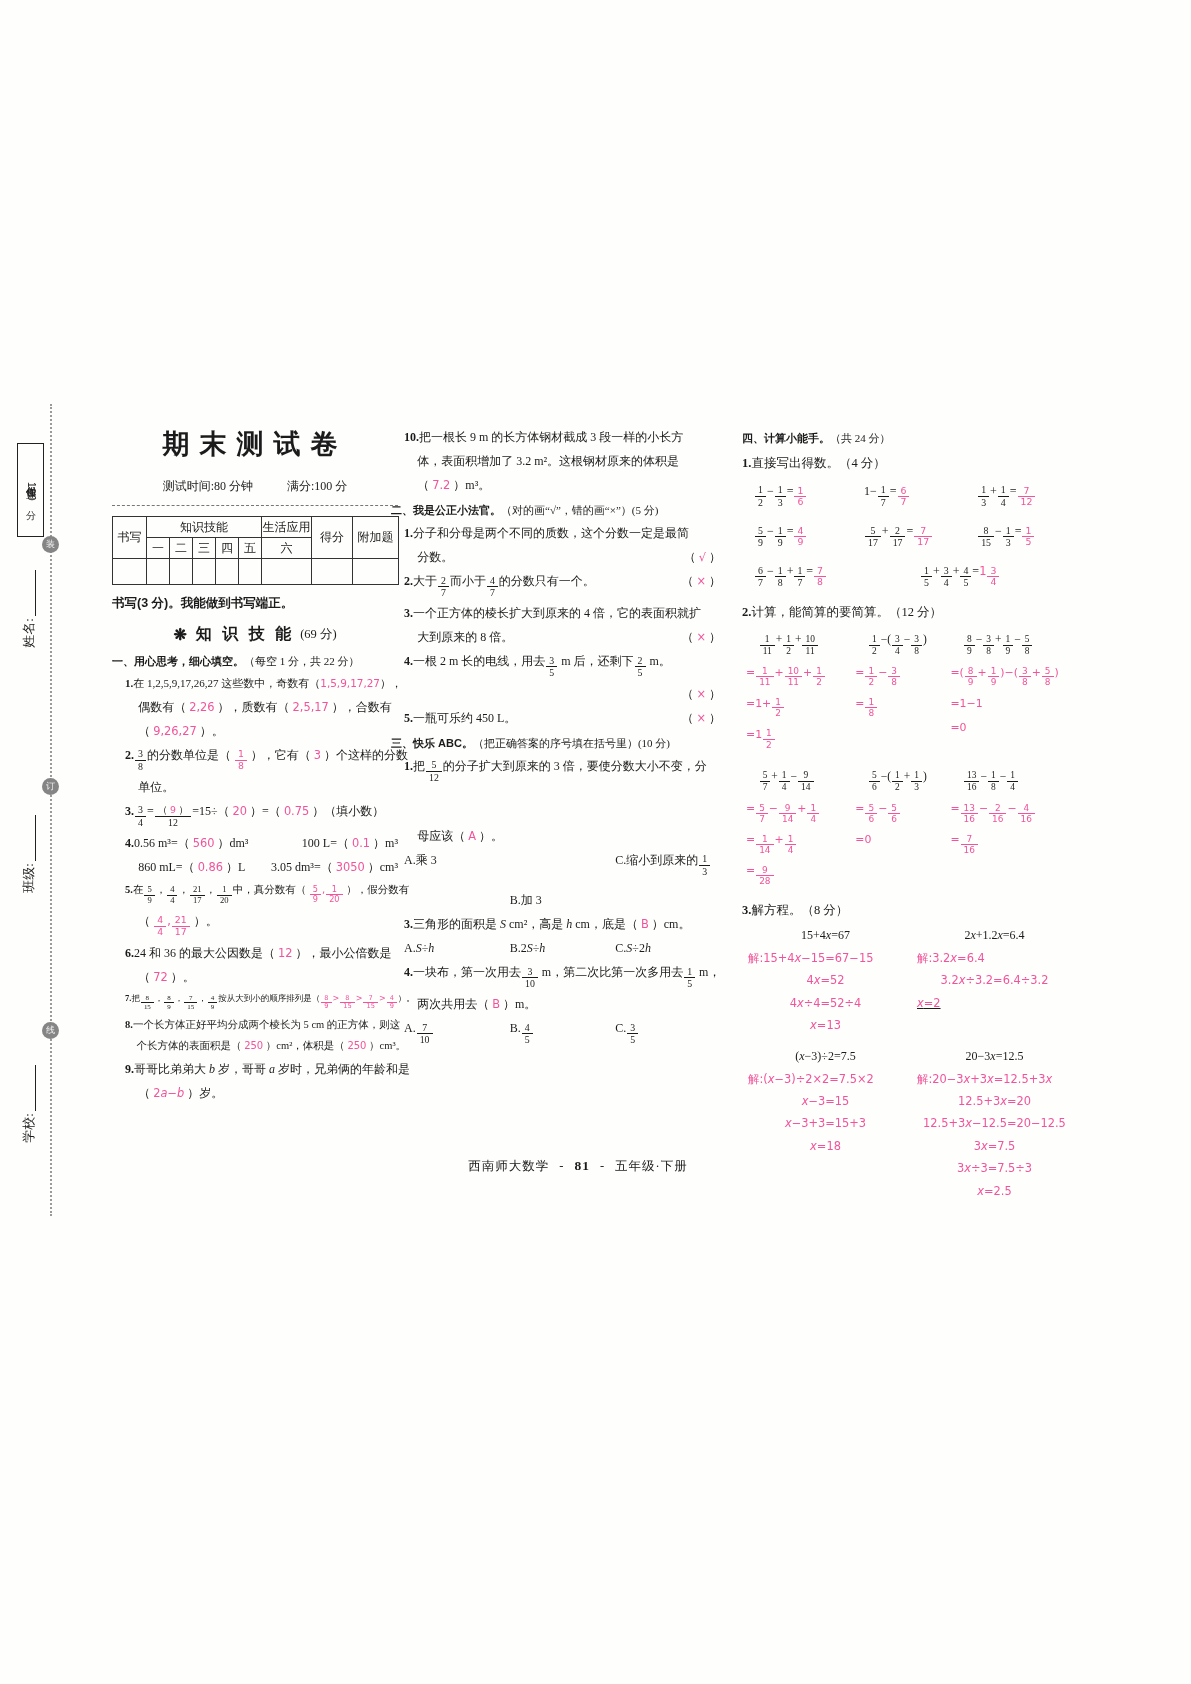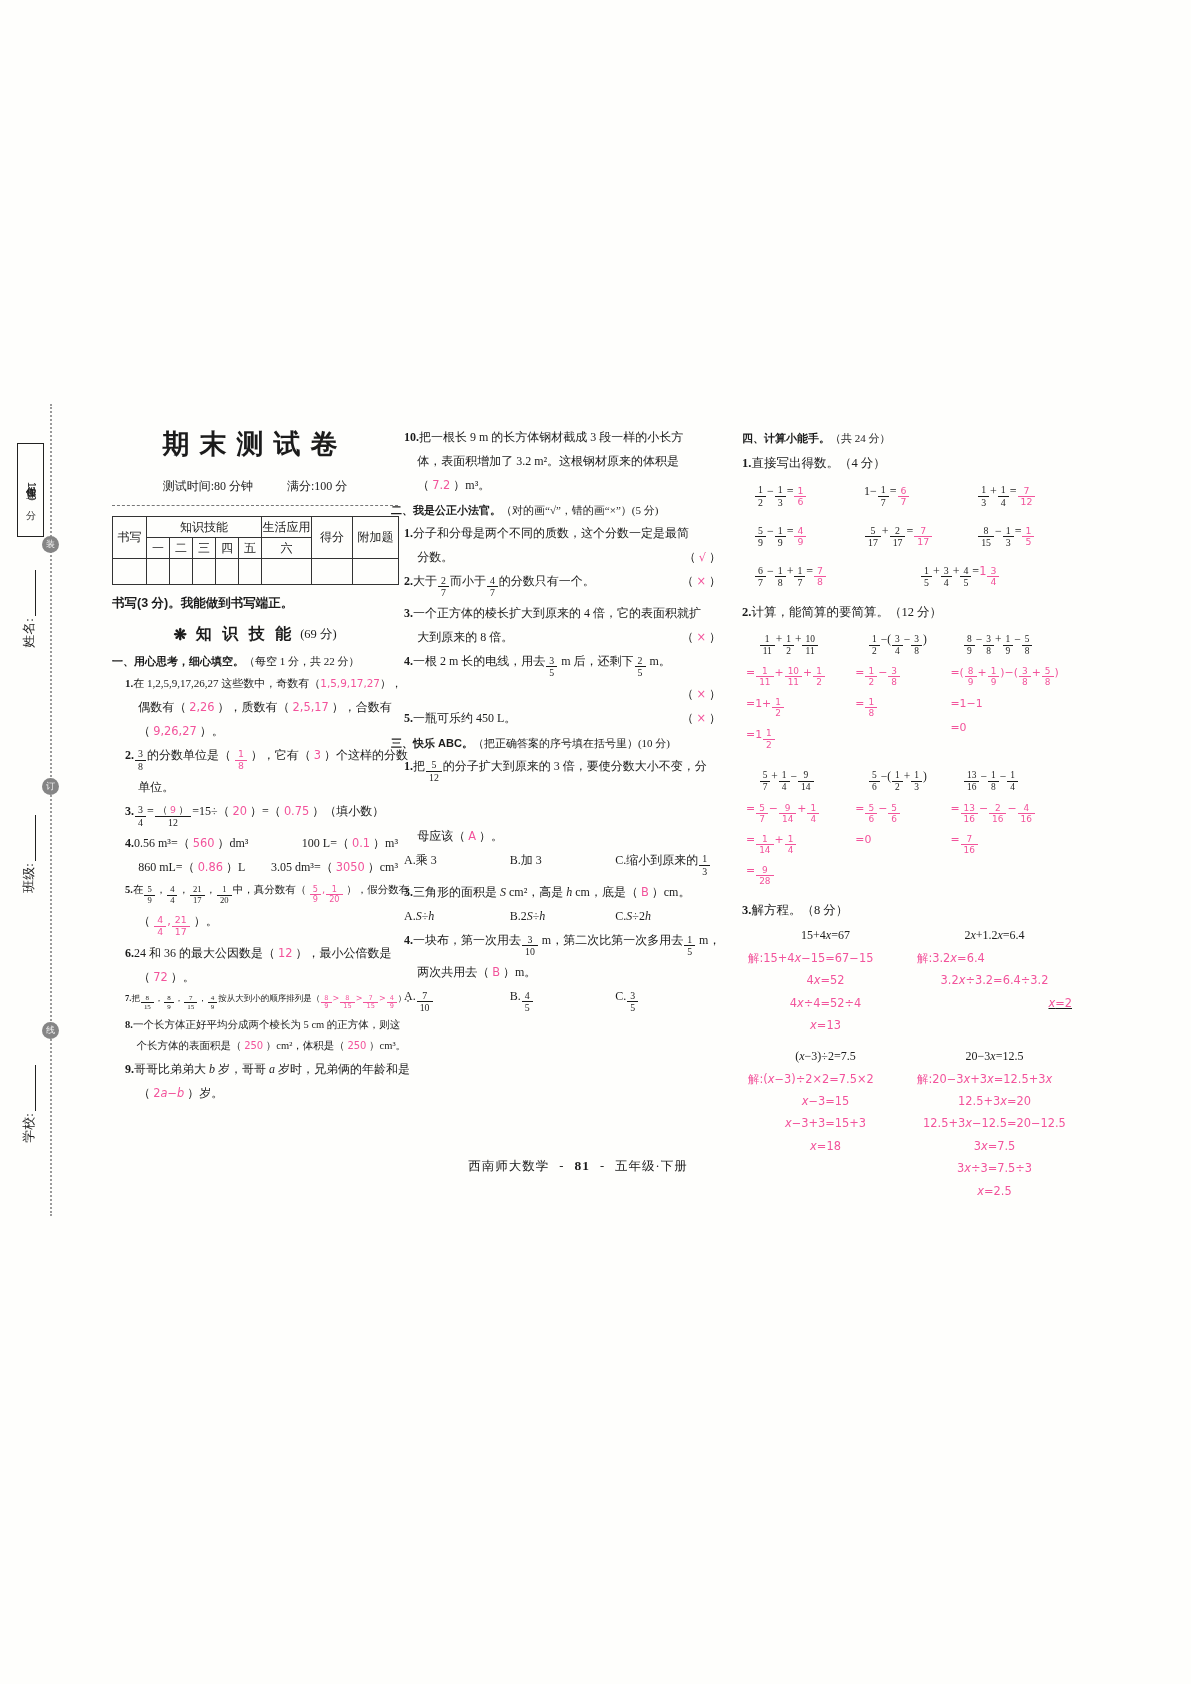--- a/index.html
+++ b/index.html
@@ -213,21 +213,21 @@
         </div>
       </div>
     <div class="sechead">
       <b>三、快乐 ABC。</b><span>（把正确答案的序号填在括号里）(10 分)</span>
     </div>
     <div class="qlist">
         <div class="mline"><b>1.</b>把<span class="frac"><span class="fnum">5</span><span class="fden">12</span></span>的分子扩大到原来的 3 倍，要使分数大小不变，分</div>
         <div class="mline" style="padding-left: 1.1em; margin-top: 44px;">母应该（ <span class="hw">A</span> ）。</div>
         <div class="mline flex">
           <span style="flex: 1 1 0%;">A.乘 3</span>
-          <span style="flex: 1 1 0%;">B.加 3</span>
+          <span style="flex: 1 1 0%; margin-top: 40px;">B.加 3</span>
           <span style="flex: 1 1 0%;">C.缩小到原来的<span class="frac"><span class="fnum">1</span><span class="fden">3</span></span></span>
         </div>
       </div>
     <div class="qlist">
         <div class="mline"><b>3.</b>三角形的面积是 <i>S</i> cm²，高是 <i>h</i> cm，底是（ <span class="hw">B</span> ）cm。</div>
         <div class="mline flex">
           <span style="flex: 1 1 0%;">A.<i>S</i>÷<i>h</i></span>
           <span style="flex: 1 1 0%;">B.2<i>S</i>÷<i>h</i></span>
           <span style="flex: 1 1 0%;">C.<i>S</i>÷2<i>h</i></span>
         </div>
@@ -322,21 +322,21 @@
           <div class="mline" style="text-align: center;">15+4<i>x</i>=67</div>
           <div class="mline"><span class="hw">解:15+4<i>x</i>−15=67−15</span></div>
           <div class="mline" style="text-align: center;"><span class="hw">4<i>x</i>=52</span></div>
           <div class="mline" style="text-align: center;"><span class="hw">4<i>x</i>÷4=52÷4</span></div>
           <div class="mline" style="text-align: center;"><span class="hw"><i>x</i>=13</span></div>
         </div>
       <div>
           <div class="mline" style="text-align: center;">2<i>x</i>+1.2<i>x</i>=6.4</div>
           <div class="mline"><span class="hw">解:3.2<i>x</i>=6.4</span></div>
           <div class="mline" style="text-align: center;"><span class="hw">3.2<i>x</i>÷3.2=6.4÷3.2</span></div>
-          <div class="mline" style="text-align: right; text-decoration: underline;"><span class="hw"><i>x</i>=2</span></div>
+          <div class="mline" style="text-align: left; text-decoration: underline;"><span class="hw"><i>x</i>=2</span></div>
         </div>
       <div>
           <div class="mline" style="text-align: center;">(<i>x</i>−3)÷2=7.5</div>
           <div class="mline"><span class="hw">解:(<i>x</i>−3)÷2×2=7.5×2</span></div>
           <div class="mline" style="text-align: center;"><span class="hw"><i>x</i>−3=15</span></div>
           <div class="mline" style="text-align: center;"><span class="hw"><i>x</i>−3+3=15+3</span></div>
           <div class="mline" style="text-align: center;"><span class="hw"><i>x</i>=18</span></div>
         </div>
       <div>
           <div class="mline" style="text-align: center;">20−3<i>x</i>=12.5</div>

